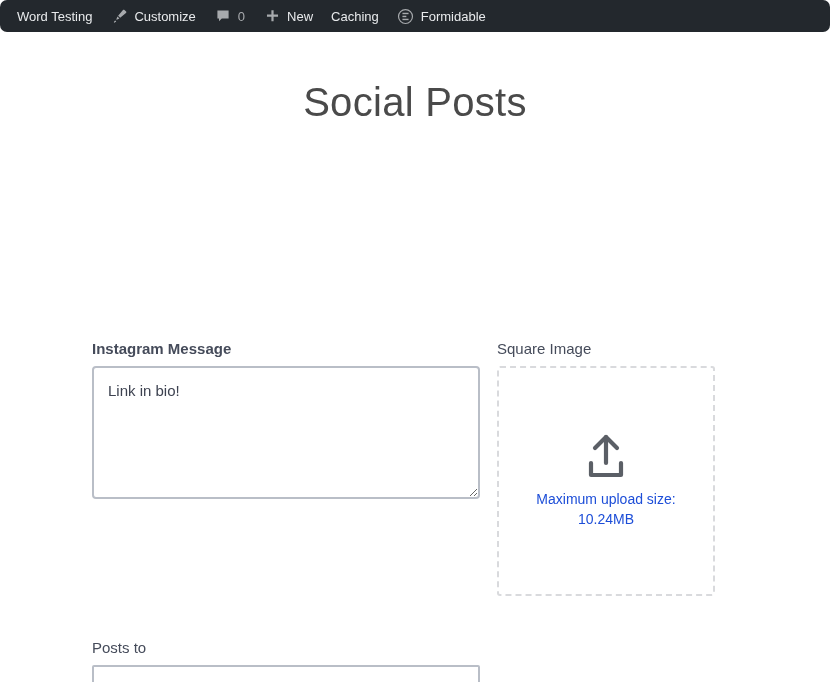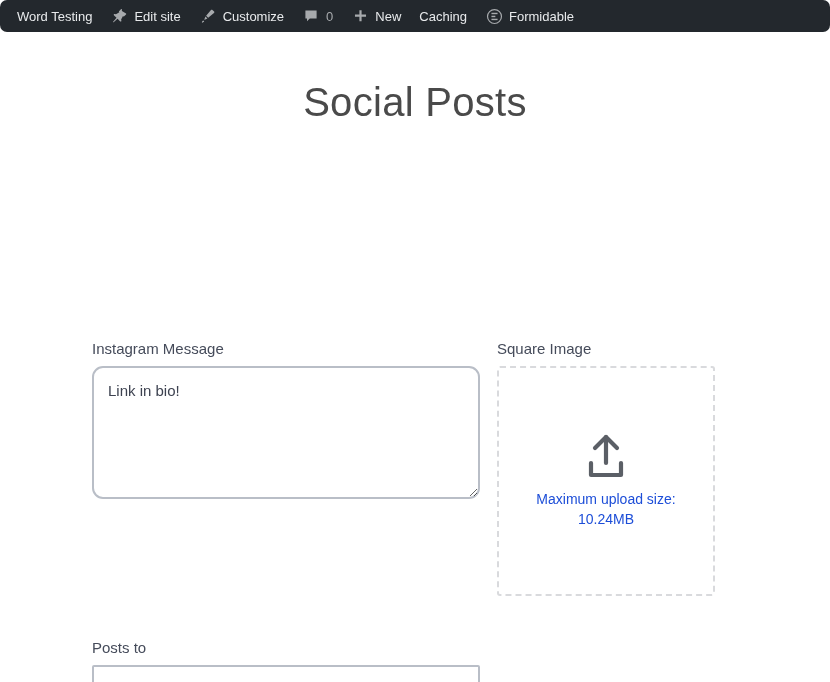--- a/index.html
+++ b/index.html
@@ -77,21 +77,21 @@
     line-height: 1.2;
   }
 
   
   .ta-wrap { position: absolute; left: 92px; top: 218px; width: 388px; }
   textarea.frm-textarea {
     display: block;
     width: 388px;
     height: 133px;
     border: 2px solid #b9bec7;
-    border-radius: 11px;
+    border-radius: 4px;
     padding: 12px 14px;
     font-family: "Liberation Sans", sans-serif;
     font-size: 15px;
     color: #3d4250;
     background: #fff;
     resize: vertical;
     outline: none;
     line-height: 1.4;
   }
 
@@ -145,28 +145,20 @@
 </style>
 </head>
 <body>
 
 <div id="admin-bar" style="background: rgb(35, 40, 45);">
 
   <a class="ab-item">
     <span>Word Testing</span>
   </a>
 
-  <a class="ab-item">
-    <span class="ab-icon">
-      <svg width="17" height="17" viewBox="0 0 20 20" fill="currentColor" aria-hidden="true">
-        <path d="M12.8 1.5c-.3-.3-.8-.3-1.1 0L9.5 3.7c-.3.3-.3.8 0 1.1l.3.3-4 2.2-1.3-.3c-.4-.1-.8 0-1.1.3-.3.3-.3.8 0 1.1l3.1 3.1-4 4.6c-.2.2-.2.5 0 .6.2.2.5.2.6 0l4.6-4 3.1 3.1c.3.3.8.3 1.1 0 .3-.3.4-.7.3-1.1l-.3-1.3 2.2-4 .3.3c.3.3.8.3 1.1 0l2.2-2.2c.3-.3.3-.8 0-1.1l-4.9-2.9z"></path>
-      </svg>
-    </span>
-    <span>Edit site</span>
-  </a>
 
   <a class="ab-item">
     <span class="ab-icon">
       <svg width="17" height="17" viewBox="0 0 20 20" fill="currentColor" aria-hidden="true">
         <path d="M15.8 2.3c-.5-.5-1.2-.4-1.7.1L8.4 9.1l2.4 2.4 6.8-5.7c.5-.4.6-1.2.2-1.7l-2-1.8zM7.6 10.1l-1.3 3.1c-.1.3.2.6.5.5l3.1-1.3-2.3-2.3zM5 14.6c-.6.2-1.3.9-1.6 2.2-.1.3.2.6.5.5 1.3-.3 2-1 2.2-1.6L5 14.6z"></path>
       </svg>
     </span>
     <span>Customize</span>
   </a>
 
@@ -206,21 +198,21 @@
 
 </div>
 
 <div id="page">
 
   <h1 id="page-title" style="color: rgb(74, 74, 74);">Social Posts</h1>
 
   <div id="form">
 
     <div class="ta-wrap">
-      <label class="field-label" style="color: rgb(69, 75, 90);">Instagram Message</label>
+      <label class="field-label" style="color: rgb(69, 75, 90); font-weight: bold;">Instagram Message</label>
       <textarea class="frm-textarea" placeholder="" style="border-color: rgb(185, 190, 199);">Link in bio!</textarea>
     </div>
 
     <div class="up-wrap">
       <label class="field-label" style="color: rgb(69, 75, 90);">Square Image</label>
       <div class="dropzone" style="border-color: rgb(217, 218, 221);">
         <span class="upload-icon">
           <svg width="52" height="50" viewBox="0 0 52 50" fill="none" stroke="currentColor" stroke-width="4.2" stroke-linecap="round" stroke-linejoin="round" aria-hidden="true">
             <path d="M26 4 V30"></path>
             <path d="M15 15 L26 4 L37 15"></path>

